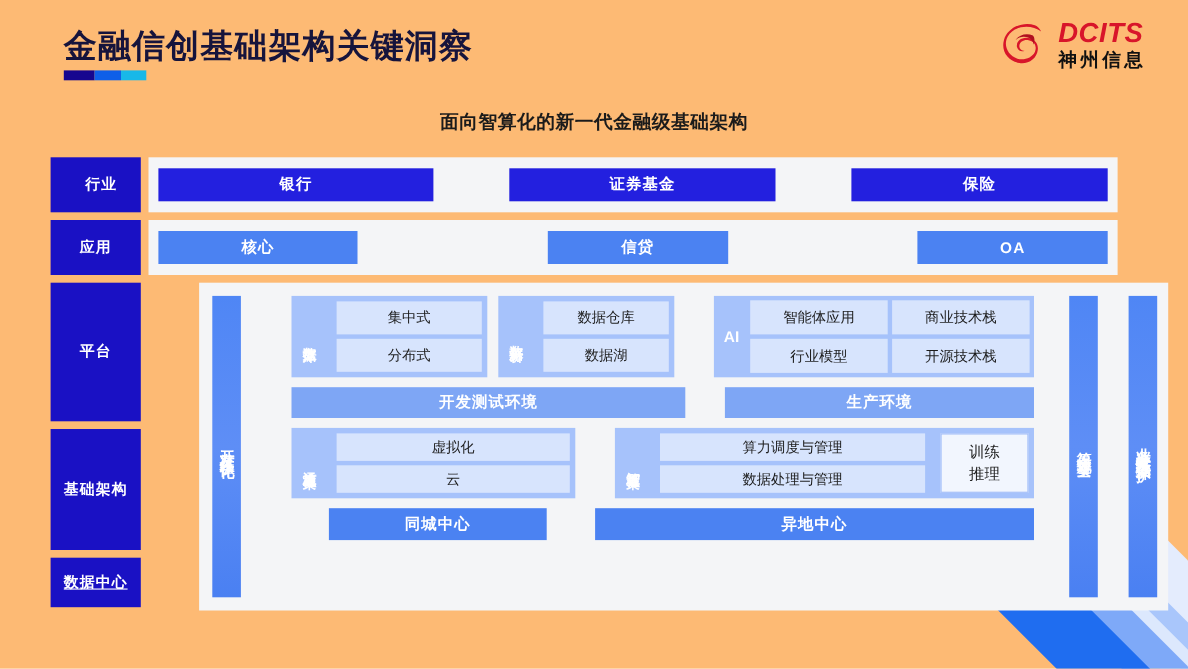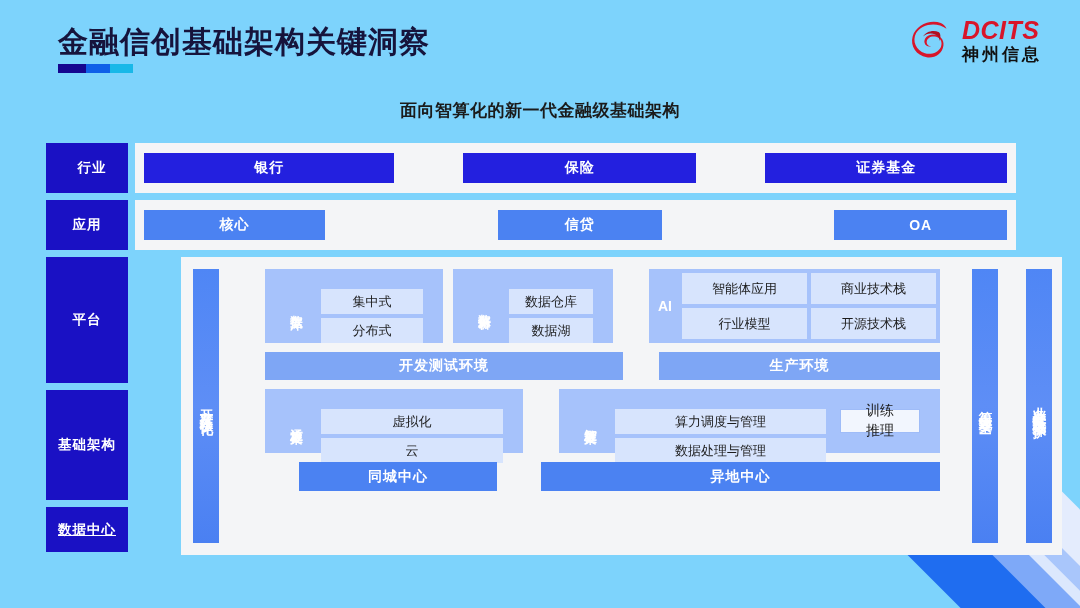--- a/index.html
+++ b/index.html
@@ -2,21 +2,21 @@
 <html><head>
 <meta charset="utf-8">
 <style>
   * { box-sizing: border-box; margin: 0; padding: 0; }
   html, body {
     width: 1080px; height: 608px;
     font-family: "Liberation Sans", "DejaVu Sans", sans-serif;
     background: #ffffff;
     overflow: hidden;
   }
-  .page { position: relative; width: 1080px; height: 608px; background: #7dd3fc; }
+  .page { position: relative; width: 1080px; height: 608px; background: #fdba74; }
 
   
   .deco { position: absolute; right: 0; bottom: 0; width: 230px; height: 170px; overflow: hidden; pointer-events: none; }
   .deco i { position: absolute; display: block; transform: rotate(45deg); transform-origin: center; }
   .d1 { width: 430px; height: 46px; background: #e4ecfd; right: -130px; bottom: 128px; }
   .d2 { width: 430px; height: 34px; background: #a9c6fb; right: -130px; bottom: 86px; }
   .d3 { width: 430px; height: 30px; background: #dce8fd; right: -140px; bottom: 56px; }
   .d4 { width: 430px; height: 44px; background: #7ea9f8; right: -150px; bottom: 14px; }
   .d5 { width: 430px; height: 60px; background: #1f6df0; right: -150px; bottom: -42px; }
 
@@ -79,21 +79,21 @@
     color: #fff; font-size: 13.5px; font-weight: 700; letter-spacing: 2px;
     display: flex; align-items: center; justify-content: center;
     background: linear-gradient(180deg, #4f86f5 0%, #5e8ef6 50%, #4a80f2 100%);
   }
   .vbar-devops { flex: 0 0 26px; }
   .vbar-right  { flex: 0 0 26px; }
   .vspacer { flex: 0 0 28px; }
 
   .stack { flex: 1; display: flex; flex-direction: column; gap: 9px; }
 
-  .grp { background: #a6c2fb; display: flex; align-items: stretch; padding: 20px; gap: 14px; }
+  .grp { background: #a6c2fb; display: flex; align-items: stretch; padding: 5px; gap: 14px; }
   .grp-label {
     writing-mode: vertical-rl; text-orientation: upright;
     font-size: 12.5px; font-weight: 700; color: #ffffff; letter-spacing: 1px;
     display: flex; align-items: center; justify-content: center;
     flex: 0 0 22px;
   }
   .grp-cells { flex: 1; display: flex; flex-direction: column; gap: 4px; }
   .cell {
     background: #d7e4fd; color: #1c1c1c; font-size: 13px;
     display: flex; align-items: center; justify-content: center;
@@ -156,22 +156,22 @@
 
   <div class="subtitle">面向智算化的新一代金融级基础架构</div>
 
   <div class="diagram">
 
     <div class="row">
       <div class="tier-label h-ind">行业</div>
       <div class="panel panel-industry">
         <div style="flex:1;display:flex;justify-content:space-between;">
           <div class="chip-ind" style="width:29%">银行</div>
+          <div class="chip-ind" style="width:28%">证券基金</div>
           <div class="chip-ind" style="width:27%">保险</div>
-          <div class="chip-ind" style="width:28%">证券基金</div>
         </div>
       </div>
     </div>
 
     <div class="row">
       <div class="tier-label h-app">应用</div>
       <div class="panel panel-app">
         <div style="flex:1;display:flex;justify-content:space-between;">
           <div class="chip-app" style="width:21%">核心</div>
           <div class="chip-app" style="width:19%">信贷</div>

